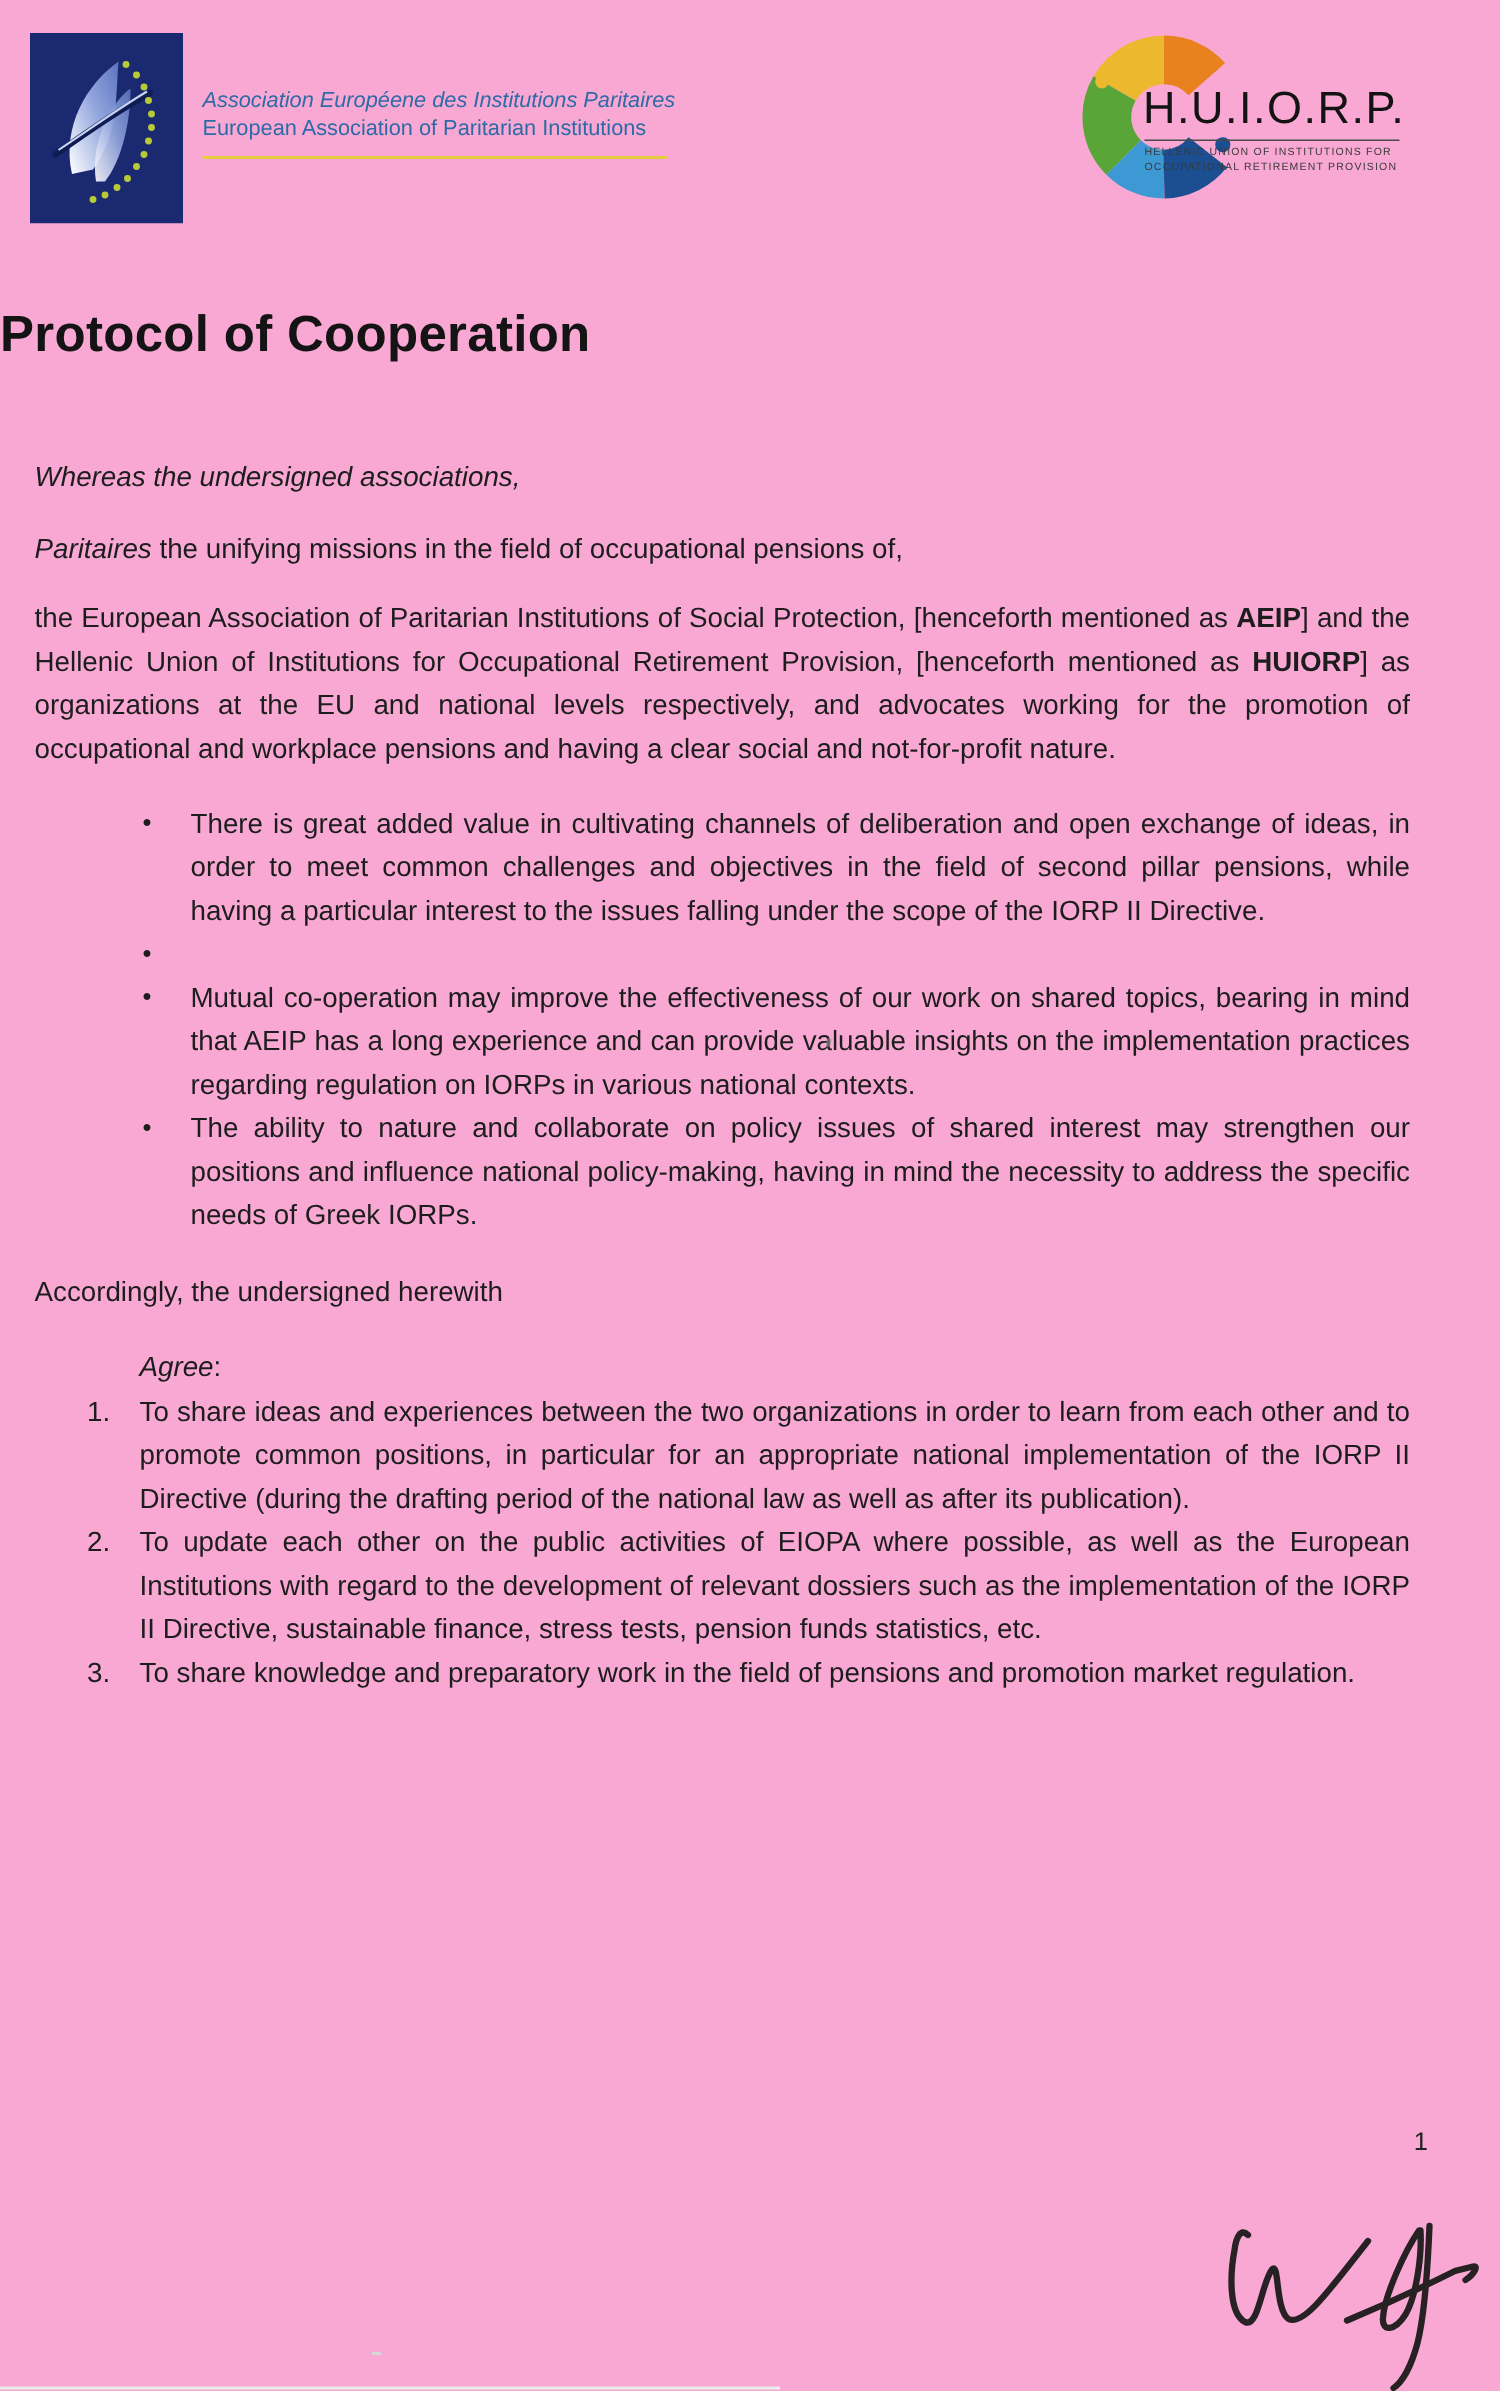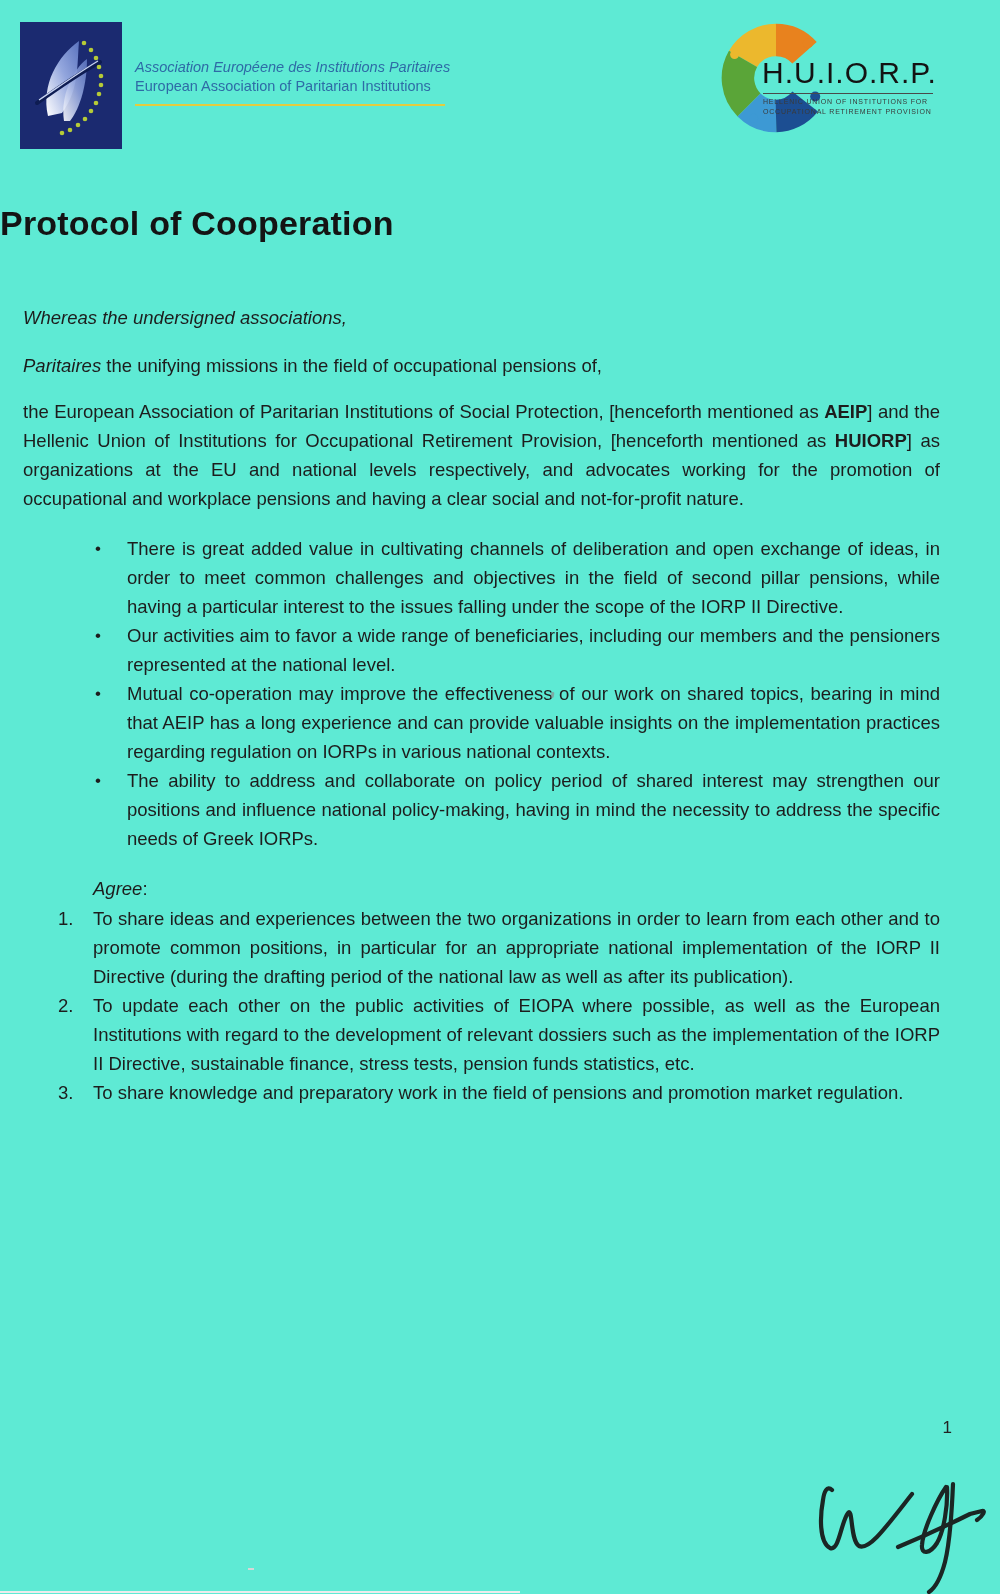--- a/index.html
+++ b/index.html
@@ -1,20 +1,20 @@
 <!DOCTYPE html>
 <html><head>
 <meta charset="utf-8">
 <style>
   html, body { margin: 0; padding: 0; background: #ffffff; }
   .page {
     position: relative;
     width: 1000px;
     height: 1594px;
-    background: #5eead4;
+    background: #f9a8d4;
     font-family: "Liberation Sans", sans-serif;
     color: #1d1d1d;
     overflow: hidden;
   }
 
   
   .letterhead { position: relative; height: 152px; }
 
   .aeip-block { position: absolute; left: 20px; top: 22px; display: flex; }
   .aeip-logo { width: 102px; height: 127px; display: block; }
@@ -159,32 +159,32 @@
     <p class="justify parties-para"><span>the European Association of Paritarian Institutions of Social Protection, [henceforth mentioned as </span><span class="bold">AEIP</span><span>] and the Hellenic Union of Institutions for Occupational Retirement Provision, [henceforth mentioned as </span><span class="bold">HUIORP</span><span>] as organizations at the EU and national levels respectively, and advocates working for the promotion of occupational and workplace pensions and having a clear social and not-for-profit nature.</span></p>
 
 
     <div class="bullets">
       <div class="bullet-row">
         <span class="bullet-marker">•</span>
         <span class="bullet-text">There is great added value in cultivating channels of deliberation and open exchange of ideas, in order to meet common challenges and objectives in the field of second pillar pensions, while having a particular interest to the issues falling under the scope of the IORP II Directive.</span>
       </div>
       <div class="bullet-row">
         <span class="bullet-marker">•</span>
-        <span class="bullet-text">Our activities aim to favor a wide range of beneficiaries, including our members and the pensioners represented at the national level.</span>
       </div>
       <div class="bullet-row">
         <span class="bullet-marker">•</span>
         <span class="bullet-text">Mutual co-operation may improve the effectiveness of our work on shared topics, bearing in mind that AEIP has a long experience and can provide valuable insights on the implementation practices regarding regulation on IORPs in various national contexts.</span>
       </div>
       <div class="bullet-row">
         <span class="bullet-marker">•</span>
-        <span class="bullet-text">The ability to address and collaborate on policy period of shared interest may strengthen our positions and influence national policy-making, having in mind the necessity to address the specific needs of Greek IORPs.</span>
-      </div>
-    </div>
-
+        <span class="bullet-text">The ability to nature and collaborate on policy issues of shared interest may strengthen our positions and influence national policy-making, having in mind the necessity to address the specific needs of Greek IORPs.</span>
+      </div>
+    </div>
+
+    <p class="accordingly-line">Accordingly, the undersigned herewith</p>
 
     <p class="agree-line"><span class="italic">Agree</span><span>:</span></p>
 
     <div class="numbered">
       <div class="num-row">
         <span class="num-marker">1.</span>
         <span class="num-text">To share ideas and experiences between the two organizations in order to learn from each other and to promote common positions, in particular for an appropriate national implementation of the IORP II Directive (during the drafting period of the national law as well as after its publication).</span>
       </div>
       <div class="num-row">
         <span class="num-marker">2.</span>

